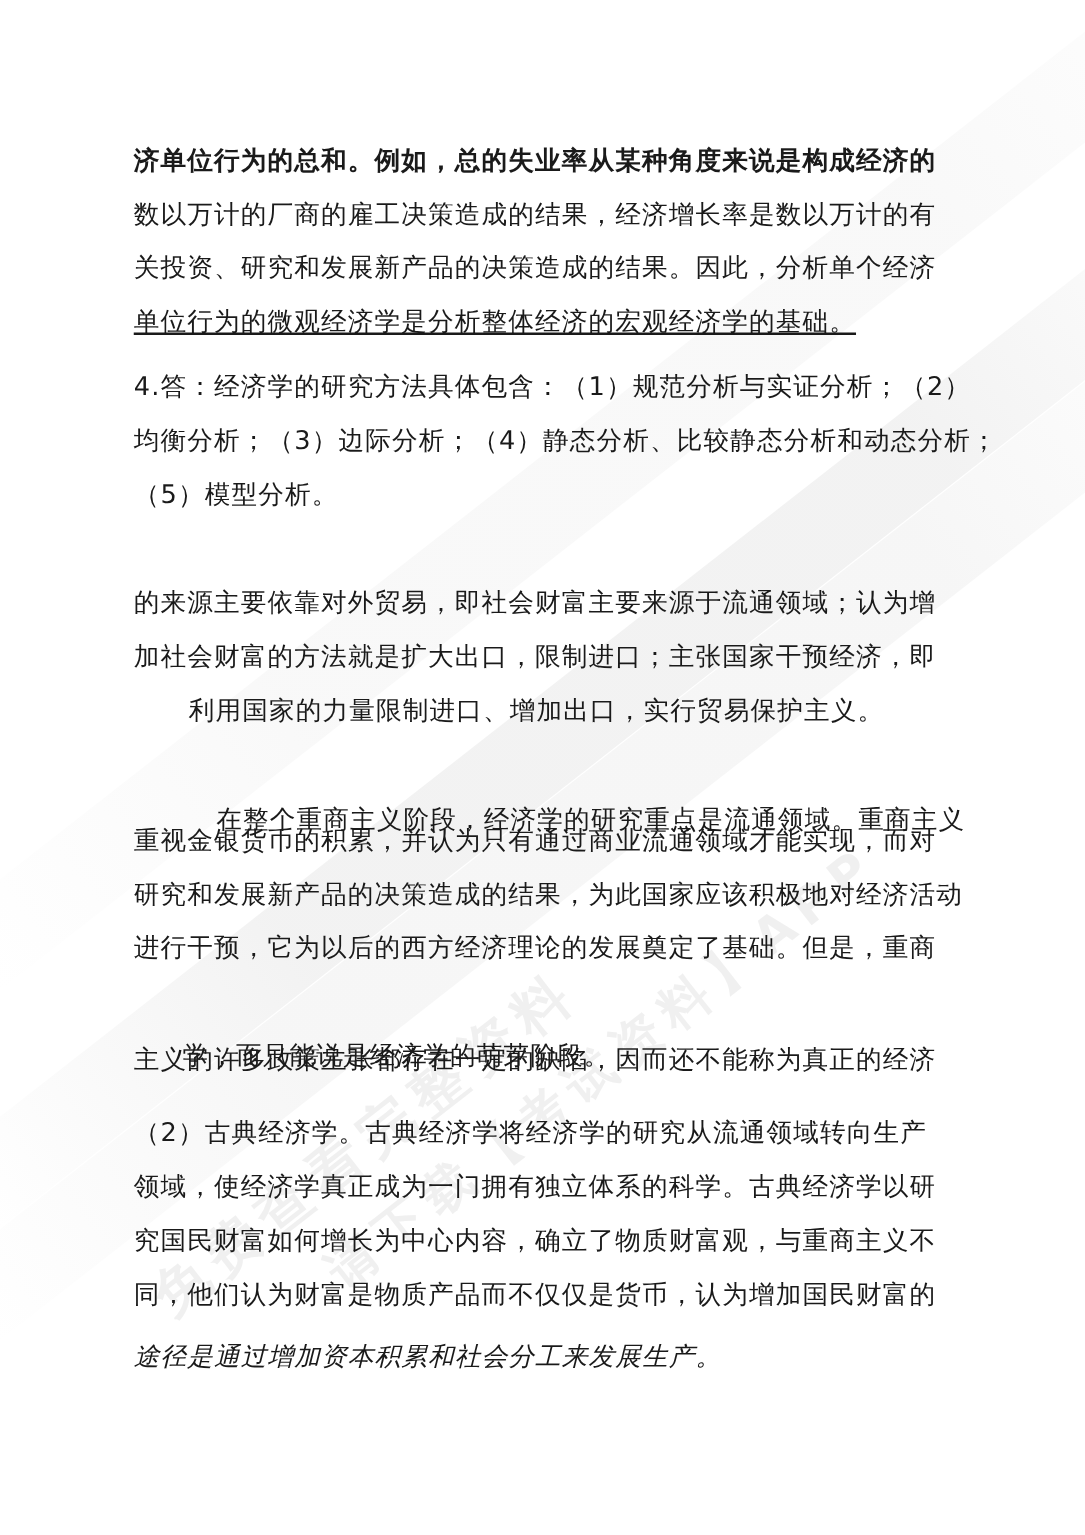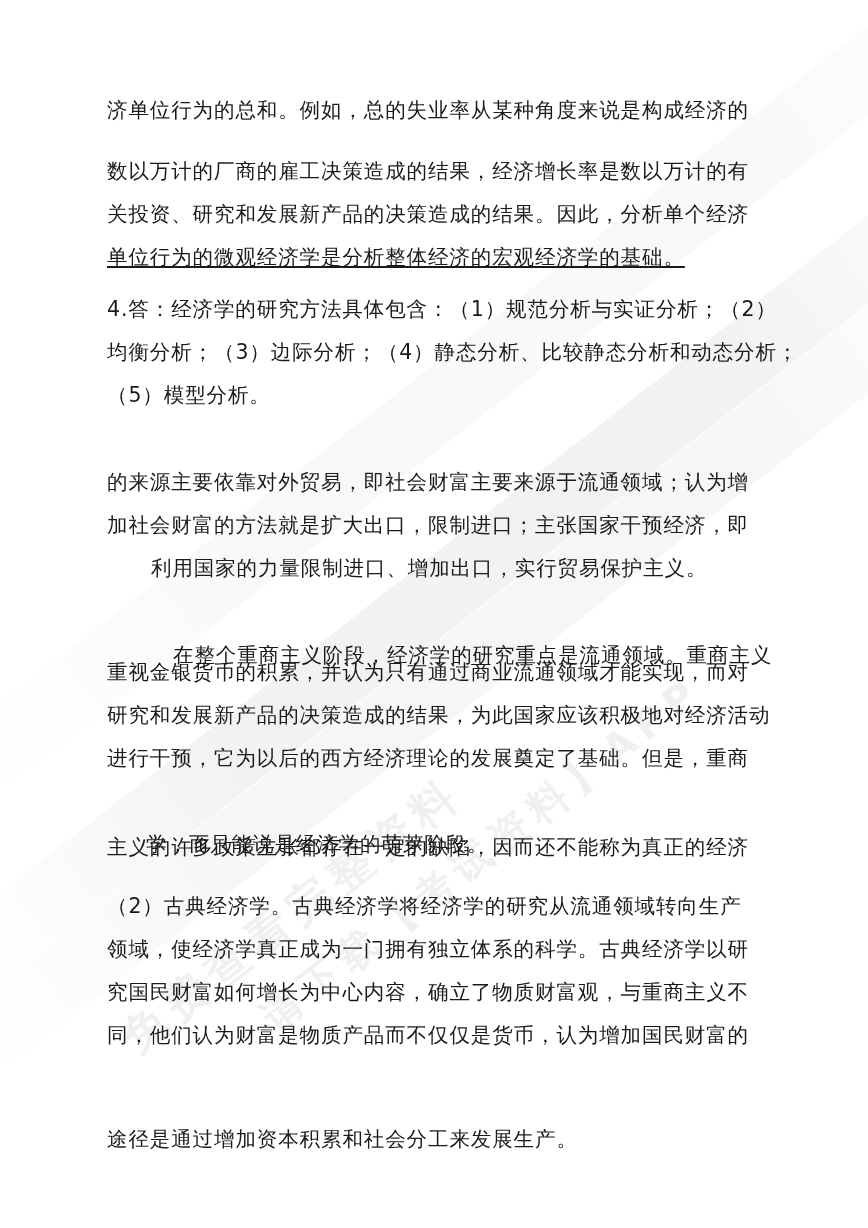--- a/index.html
+++ b/index.html
@@ -32,34 +32,34 @@
 
 <div class="watermark">
   <div class="wm-band" style="top:520px;"></div>
   <div class="wm-band" style="top:610px; opacity:0.7;"></div>
   <div class="wm-band" style="top:330px; opacity:0.5;"></div>
   <div class="wm-text" style="left:110px; top:1020px;">免费查看完整资料</div>
   <div class="wm-text" style="left:250px; top:1000px; font-size:40px;">请下载【考试资料】APP</div>
 </div>
 
 <div class="page" id="page">
-    <div class="line justify" style="top: 96px;">济单位行为的总和。例如，总的失业率从某种角度来说是构成经济的</div>
+    <div class="line justify" style="top: 114px; font-weight: bold;">济单位行为的总和。例如，总的失业率从某种角度来说是构成经济的</div>
     <div class="line justify" style="top: 157px;">数以万计的厂商的雇工决策造成的结果，经济增长率是数以万计的有</div>
     <div class="line justify" style="top: 200px;">关投资、研究和发展新产品的决策造成的结果。因此，分析单个经济</div>
     <div class="line" style="top: 243px; text-decoration: underline;">单位行为的微观经济学是分析整体经济的宏观经济学的基础。</div>
     <div class="line justify" style="top: 295px;">4.答：经济学的研究方法具体包含：（1）规范分析与实证分析；（2）</div>
     <div class="line justify" style="top: 338px;">均衡分析；（3）边际分析；（4）静态分析、比较静态分析和动态分析；</div>
     <div class="line" style="top: 381px;">（5）模型分析。</div>
     <div class="line justify" style="top: 511px;">加社会财富的方法就是扩大出口，限制进口；主张国家干预经济，即</div>
     <div class="line justify" style="top: 468px;">的来源主要依靠对外贸易，即社会财富主要来源于流通领域；认为增</div>
     <div class="line" style="top: 554px; margin-left: 44px;">利用国家的力量限制进口、增加出口，实行贸易保护主义。</div>
     <div class="line justify indent" style="top: 641px;">在整个重商主义阶段，经济学的研究重点是流通领域。重商主义</div>
     <div class="line justify" style="top: 658px;">重视金银货币的积累，并认为只有通过商业流通领域才能实现，而对</div>
     <div class="line justify" style="top: 701px;">研究和发展新产品的决策造成的结果，为此国家应该积极地对经济活动</div>
     <div class="line justify" style="top: 744px;">进行干预，它为以后的西方经济理论的发展奠定了基础。但是，重商</div>
     <div class="line justify" style="top: 787px; margin-top: 46px;">主义的许多政策主张都存在一定的缺陷，因而还不能称为真正的经济</div>
     <div class="line" style="top: 830px; margin-left: 39px;">学，而只能说是经济学的萌芽阶段。</div>
     <div class="line justify" style="top: 892px;">（2）古典经济学。古典经济学将经济学的研究从流通领域转向生产</div>
     <div class="line justify" style="top: 935px;">领域，使经济学真正成为一门拥有独立体系的科学。古典经济学以研</div>
     <div class="line justify" style="top: 978px;">究国民财富如何增长为中心内容，确立了物质财富观，与重商主义不</div>
     <div class="line justify" style="top: 1021px;">同，他们认为财富是物质产品而不仅仅是货币，认为增加国民财富的</div>
-    <div class="line" style="top: 1125px;">途径是通过增加资本积累和社会分工来发展生产。</div>
+    <div class="line" style="top: 1071px; font-style: italic;">途径是通过增加资本积累和社会分工来发展生产。</div>
   </div>
 
 </body></html>

